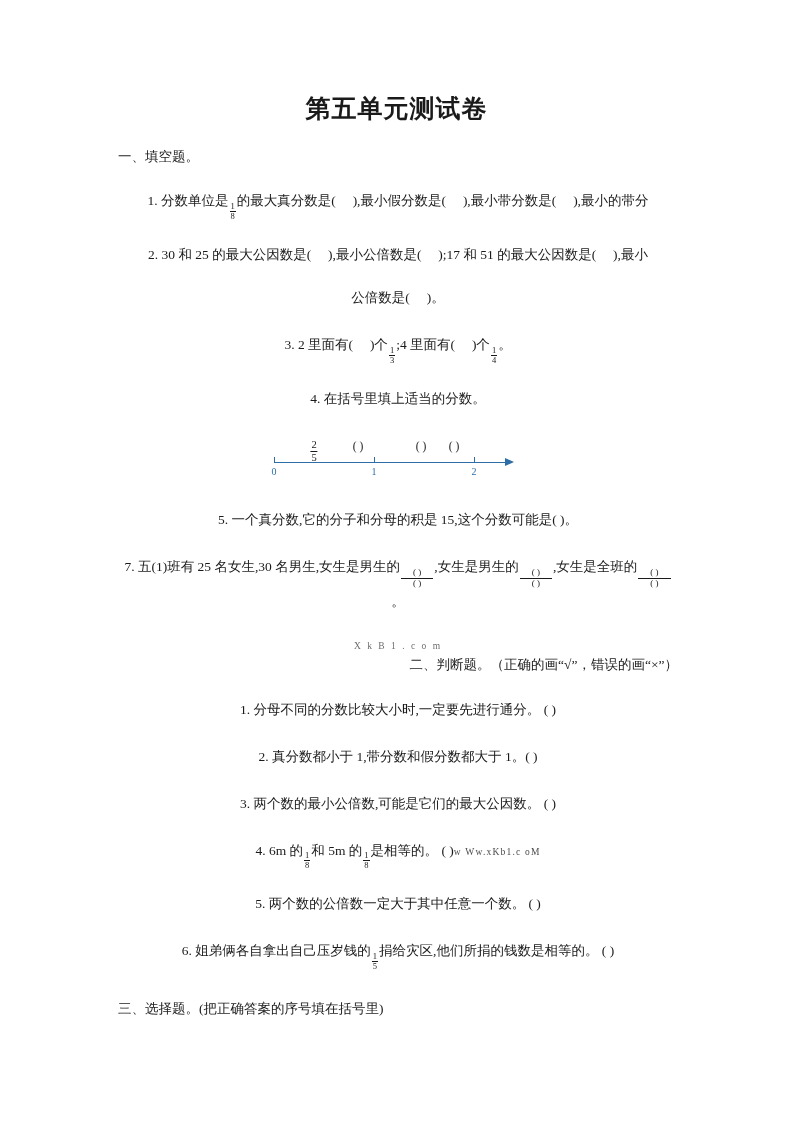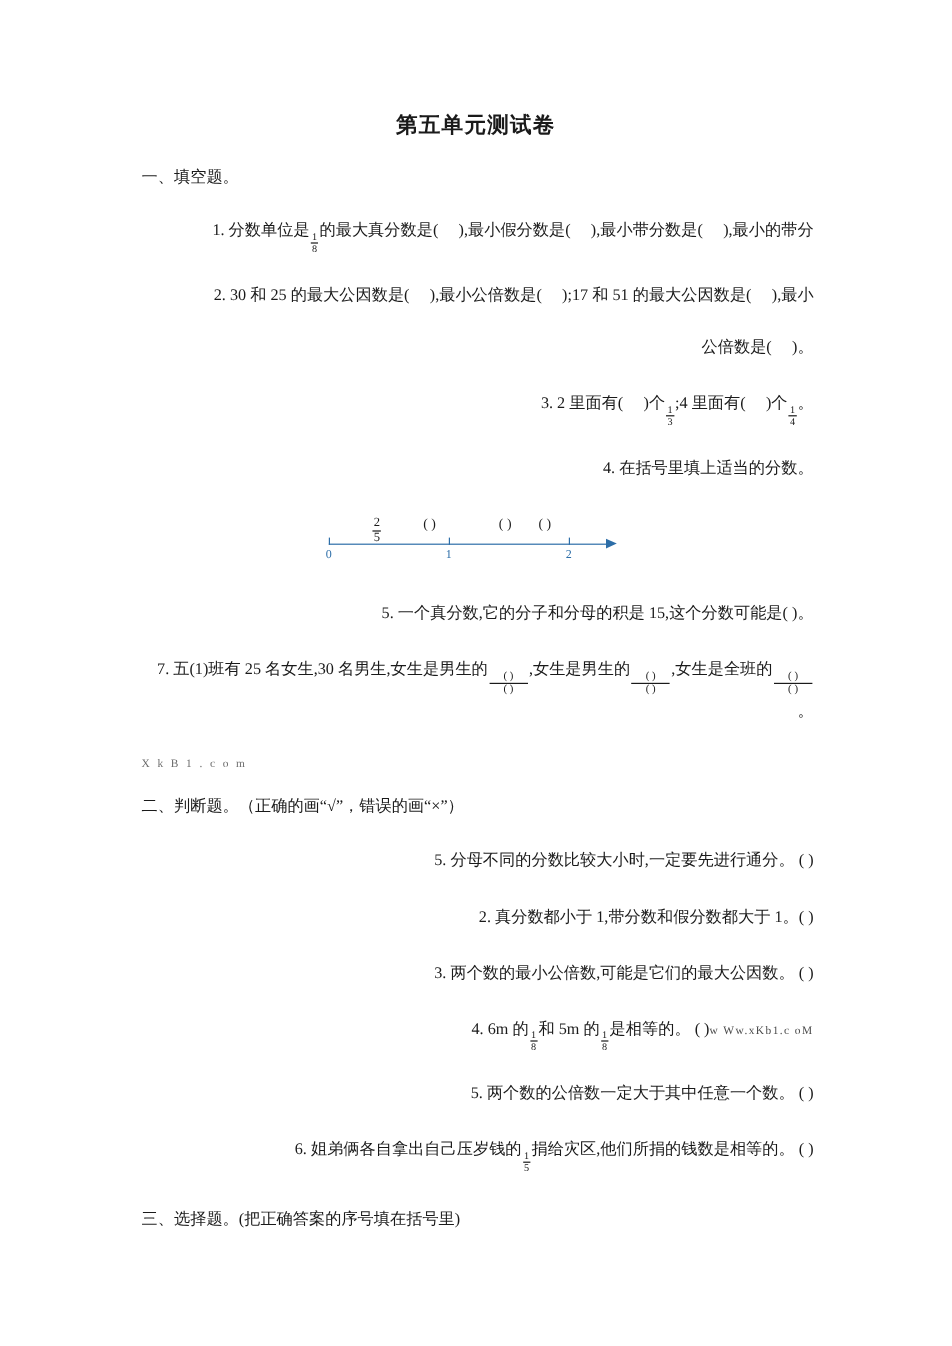--- a/index.html
+++ b/index.html
@@ -17,21 +17,21 @@
   }
   .page {
     position: relative;
     width: 793px;
     height: 1122px;
     padding: 0;
     box-sizing: border-box;
   }
   .title {
     text-align: center;
-    font-size: 18px;
+    font-size: 25px;
     font-weight: bold;
     font-family: "Liberation Serif", "DejaVu Serif", serif;
     margin: 0;
     padding-top: 92px;
     letter-spacing: 1px;
   }
   .content {
     padding: 0 115px 0 118px;
     box-sizing: border-box;
   }
@@ -39,21 +39,21 @@
     font-size: 13.5px;
     margin-top: 22px;
     margin-bottom: 0;
     line-height: 1.5;
   }
   .q {
     font-size: 13.5px;
     line-height: 2.0;
     margin-top: 20px;
     margin-bottom: 0;
-    text-align: right;
+    text-align: center;
   }
   .q.tight { margin-top: 16px; }
   
   .frac {
     display: inline-flex;
     flex-direction: column;
     align-items: center;
     justify-content: center;
     vertical-align: -0.42em;
     font-size: 8.5px;
@@ -69,20 +69,21 @@
     font-size: 8.5px;
     color: #9aa7b4;
     letter-spacing: 1px;
   }
   .wm-left {
     font-size: 9.5px;
     color: #6d6d6d;
     letter-spacing: 2px;
     margin-top: 26px;
     margin-bottom: 0;
+    text-align: center;
   }
   .wm-inline {
     font-size: 9.5px;
     color: #4a4a4a;
     letter-spacing: 1.2px;
   }
   
   .numline-wrap {
     margin-top: 16px;
     display: flex;
@@ -212,23 +213,23 @@
           <span class="num">( )</span>
           <span class="den">( )</span>
         </span><span>,女生是全班的</span><span class="frac wide">
           <span class="num">( )</span>
           <span class="den">( )</span>
         </span><span>。</span>
     </div>
 
     <div class="wm-left">X  k B  1 .  c o m</div>
 
-    <div class="section-head" style="margin-top:20px;">二、判断题。（正确的画“√”，错误的画“×”）</div>
-
-    <div class="q">5. 分母不同的分数比较大小时,一定要先进行通分。        (        )</div>
+    <div class="section-head" style="margin-top:4px;text-align:right;">二、判断题。（正确的画“√”，错误的画“×”）</div>
+
+    <div class="q">1. 分母不同的分数比较大小时,一定要先进行通分。        (        )</div>
     <div class="q">2. 真分数都小于 1,带分数和假分数都大于 1。(        )</div>
     <div class="q">3. 两个数的最小公倍数,可能是它们的最大公因数。        (        )</div>
 
     <div class="q">
       <span>4. 6m 的</span><span class="frac">
           <span class="num">1</span>
           <span class="den">8</span>
         </span><span>和 5m 的</span><span class="frac">
           <span class="num">1</span>
           <span class="den">8</span>

